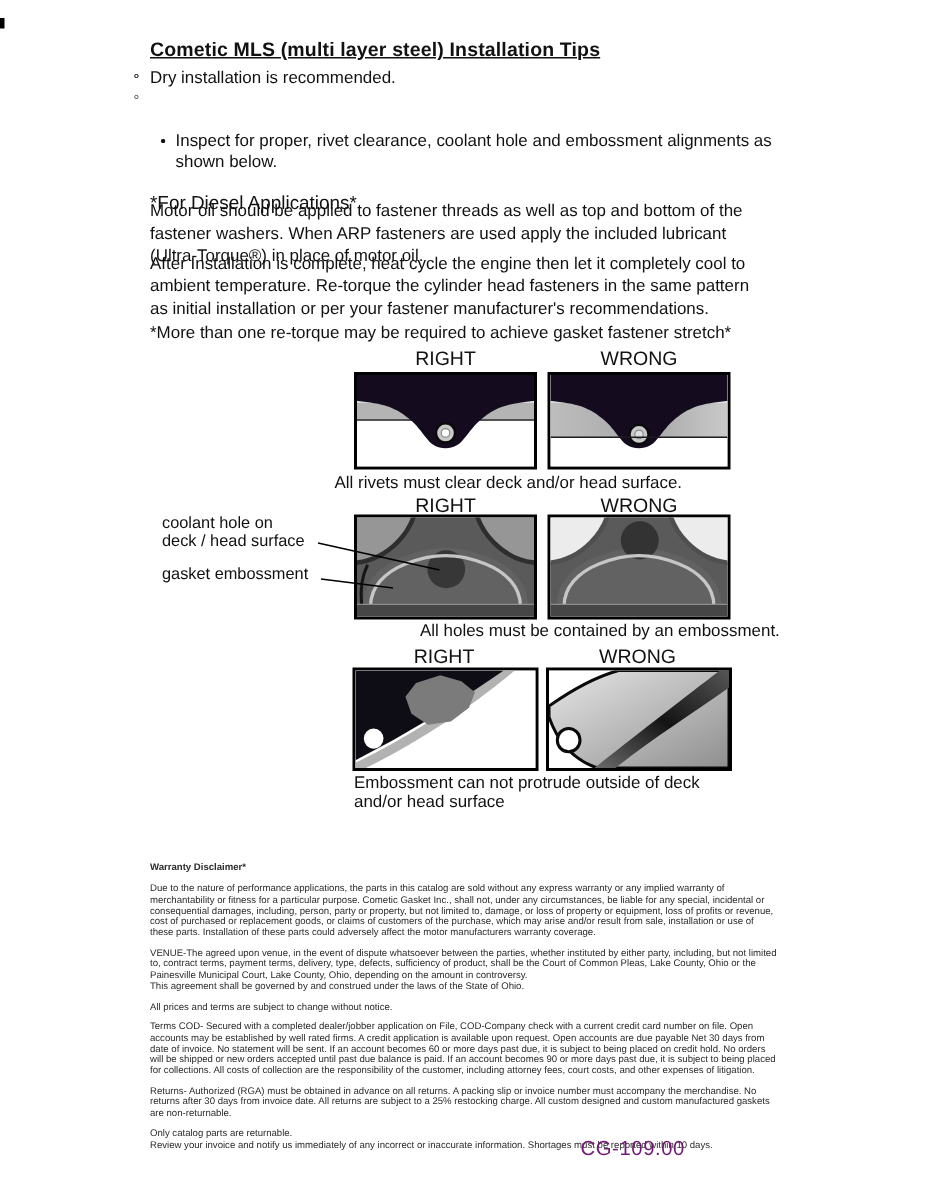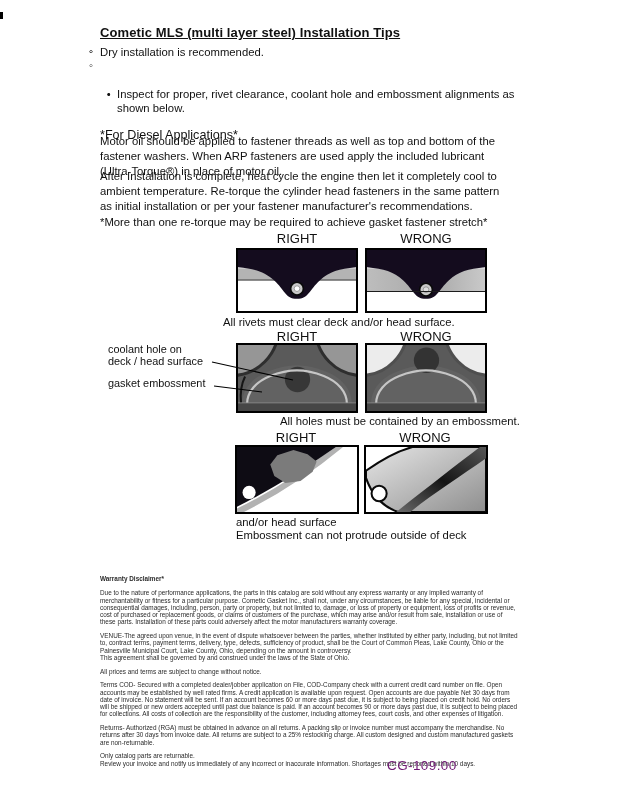--- a/index.html
+++ b/index.html
@@ -174,22 +174,22 @@
         </linearGradient>
       </defs>
       <rect x="0" y="0" width="119" height="63" fill="#ffffff"></rect>
       <path d="M46,0 H119 V63 H32 C17,58 6,47 0,30 L0,23 C16,12 31,4 46,0 Z" fill="url(#bandG)" stroke="#0a0a0a" stroke-width="2"></path>
       <path d="M30,63 C60,40 90,17 113,0 L119,0 V11 C93,29 64,47 44,63 Z" fill="url(#stripeG)"></path>
       <circle cx="13" cy="45" r="7.5" fill="#ffffff" stroke="#0a0a0a" stroke-width="2"></circle>
     </svg>
   </div>
 
   <div class="abs caption cap3">
+    <div>Embossment can not protrude outside of deck</div>
     <div>and/or head surface</div>
-    <div>Embossment can not protrude outside of deck</div>
   </div>
 
   <div class="abs warranty">
     <p class="w-head">Warranty Disclaimer*</p>
     <p>Due to the nature of performance applications, the parts in this catalog are sold without any express warranty or any implied warranty of merchantability or fitness for a particular purpose.  Cometic Gasket Inc., shall not, under any circumstances, be liable for any special, incidental or consequential damages, including, person, party or property, but not limited to, damage, or loss of property or equipment, loss of profits or revenue, cost of purchased or replacement goods, or claims of customers of the purchase, which may arise and/or result from sale, installation or use of these parts.  Installation of these parts could adversely affect the motor manufacturers warranty coverage.</p>
     <p>VENUE-The agreed upon venue, in the event of dispute whatsoever between the parties, whether instituted by either party, including, but not limited to, contract terms, payment terms, delivery, type, defects, sufficiency of product, shall be the Court of Common Pleas, Lake County, Ohio or the Painesville Municipal Court, Lake County, Ohio, depending on the amount in controversy.
 This agreement shall be governed by and construed under the laws of the State of Ohio.</p>
     <p>All prices and terms are subject to change without notice.</p>
     <p>Terms COD- Secured with a completed dealer/jobber application on File, COD-Company check with a current credit card number on file.  Open accounts may be established by well rated firms.  A credit application is available upon request.  Open accounts are due payable Net 30 days from date of invoice.  No statement will be sent.  If an account becomes 60 or more days past due, it is subject to being placed on credit hold.  No orders will be shipped or new orders accepted until past due balance is paid.  If an account becomes 90 or more days past due, it is subject to being placed for collections.  All costs of collection are the responsibility of the customer, including attorney fees, court costs, and other expenses of litigation.</p>
     <p>Returns- Authorized (RGA) must be obtained in advance on all returns.  A packing slip or invoice number must accompany the merchandise.  No returns after 30 days from invoice date.  All returns are subject to a 25% restocking charge.  All custom designed and custom manufactured gaskets are non-returnable.</p>

